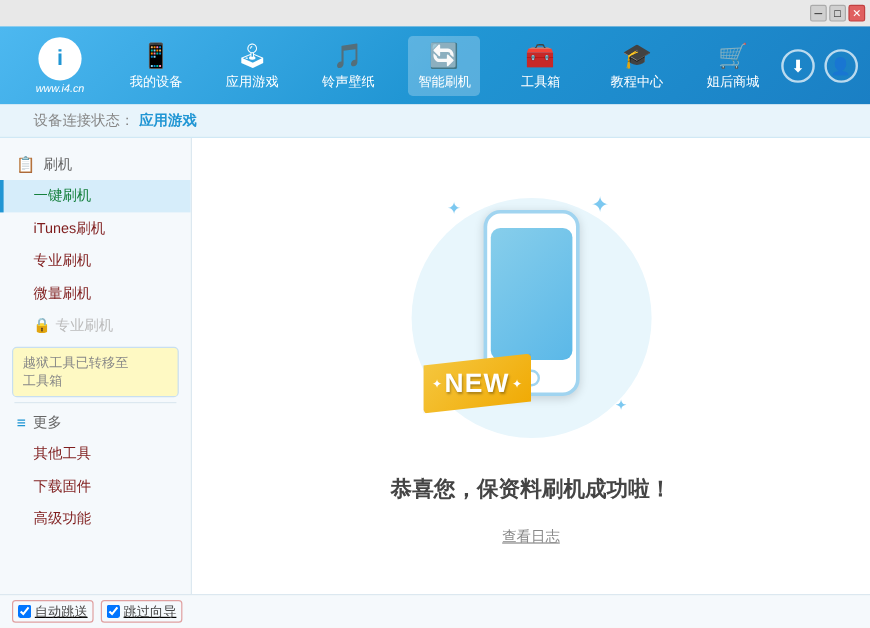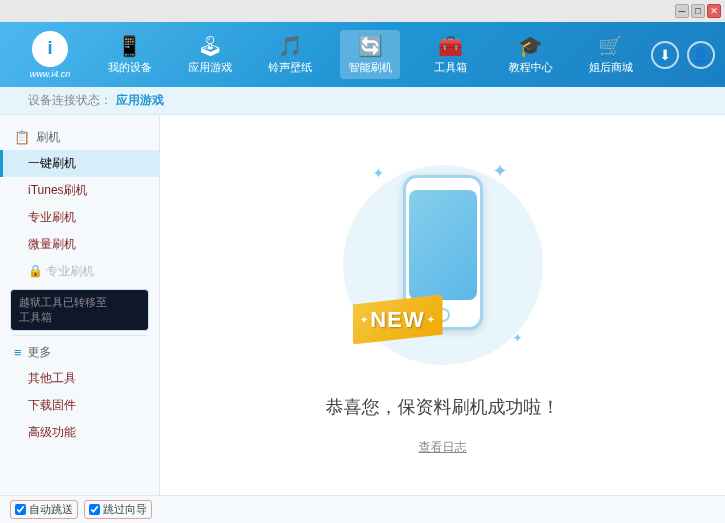--- a/index.html
+++ b/index.html
@@ -110,30 +110,30 @@
     .sidebar-section-header .section-icon {
       color: #2196d4; margin-right: 6px; font-size: 13px;
     }
     .sidebar-item {
       padding: 5px 14px 5px 28px;
       font-size: 12px; color: #7f1d1d;
       cursor: pointer;
     }
     .sidebar-item.active {
       background: #d6edfa;
-      color: #000000;
+      color: #15803d;
       border-left: 3px solid #2196d4;
       padding-left: 25px;
     }
     .sidebar-divider {
       height: 1px; background: #dce8f0; margin: 4px 12px;
     }
     .sidebar-info-box {
       margin: 4px 10px;
-      background: #0f172a;
+      background: #fef9c3;
       border: 1px solid #c8dff0;
       border-radius: 4px;
       padding: 5px 8px;
       font-size: 11px; color: #888;
     }
     .sidebar-disabled {
       padding: 5px 14px 5px 28px;
       font-size: 12px; color: #bbb;
       cursor: default;
     }
@@ -211,21 +211,21 @@
       letter-spacing: 1px;
       text-shadow: 1px 1px 2px rgba(0,0,0,0.3);
     }
     .star-left { color: white; font-size: 10px; margin-right: 2px; }
     .star-right { color: white; font-size: 10px; margin-left: 2px; }
 
     
     .success-text {
       font-size: 18px; color: #444;
       margin-bottom: 20px;
-      font-weight: normal;
+      font-weight: bold;
     }
 
     
     .confirm-btn {
       width: 100px; height: 32px;
       background: white;
       border: 1px solid #ccc;
       border-radius: 4px;
       font-size: 13px; color: #444;
       cursor: pointer;
@@ -371,21 +371,21 @@
     <div class="success-text">恭喜您，保资料刷机成功啦！</div>
 
 
     <div class="back-link">查看日志</div>
   </div>
 </div>
 
 <div style="background:#f5f9fc; border-top:1px solid #dce8f0; padding:4px 10px; display:flex; align-items:flex-start; gap:8px;">
   <div style="display:flex; flex-direction:column; gap:2px;">
 
-    <div style="display:flex; gap:6px; margin-bottom:21px;">
+    <div style="display:flex; gap:6px; margin-bottom:21px;text-decoration:underline;">
       <label class="checkbox-label">
         <input type="checkbox" checked="" style="">
         <span>自动跳送</span>
       </label>
       <label class="checkbox-label">
         <input type="checkbox" checked="" style="">
         <span>跳过向导</span>
       </label>
     </div>
 

